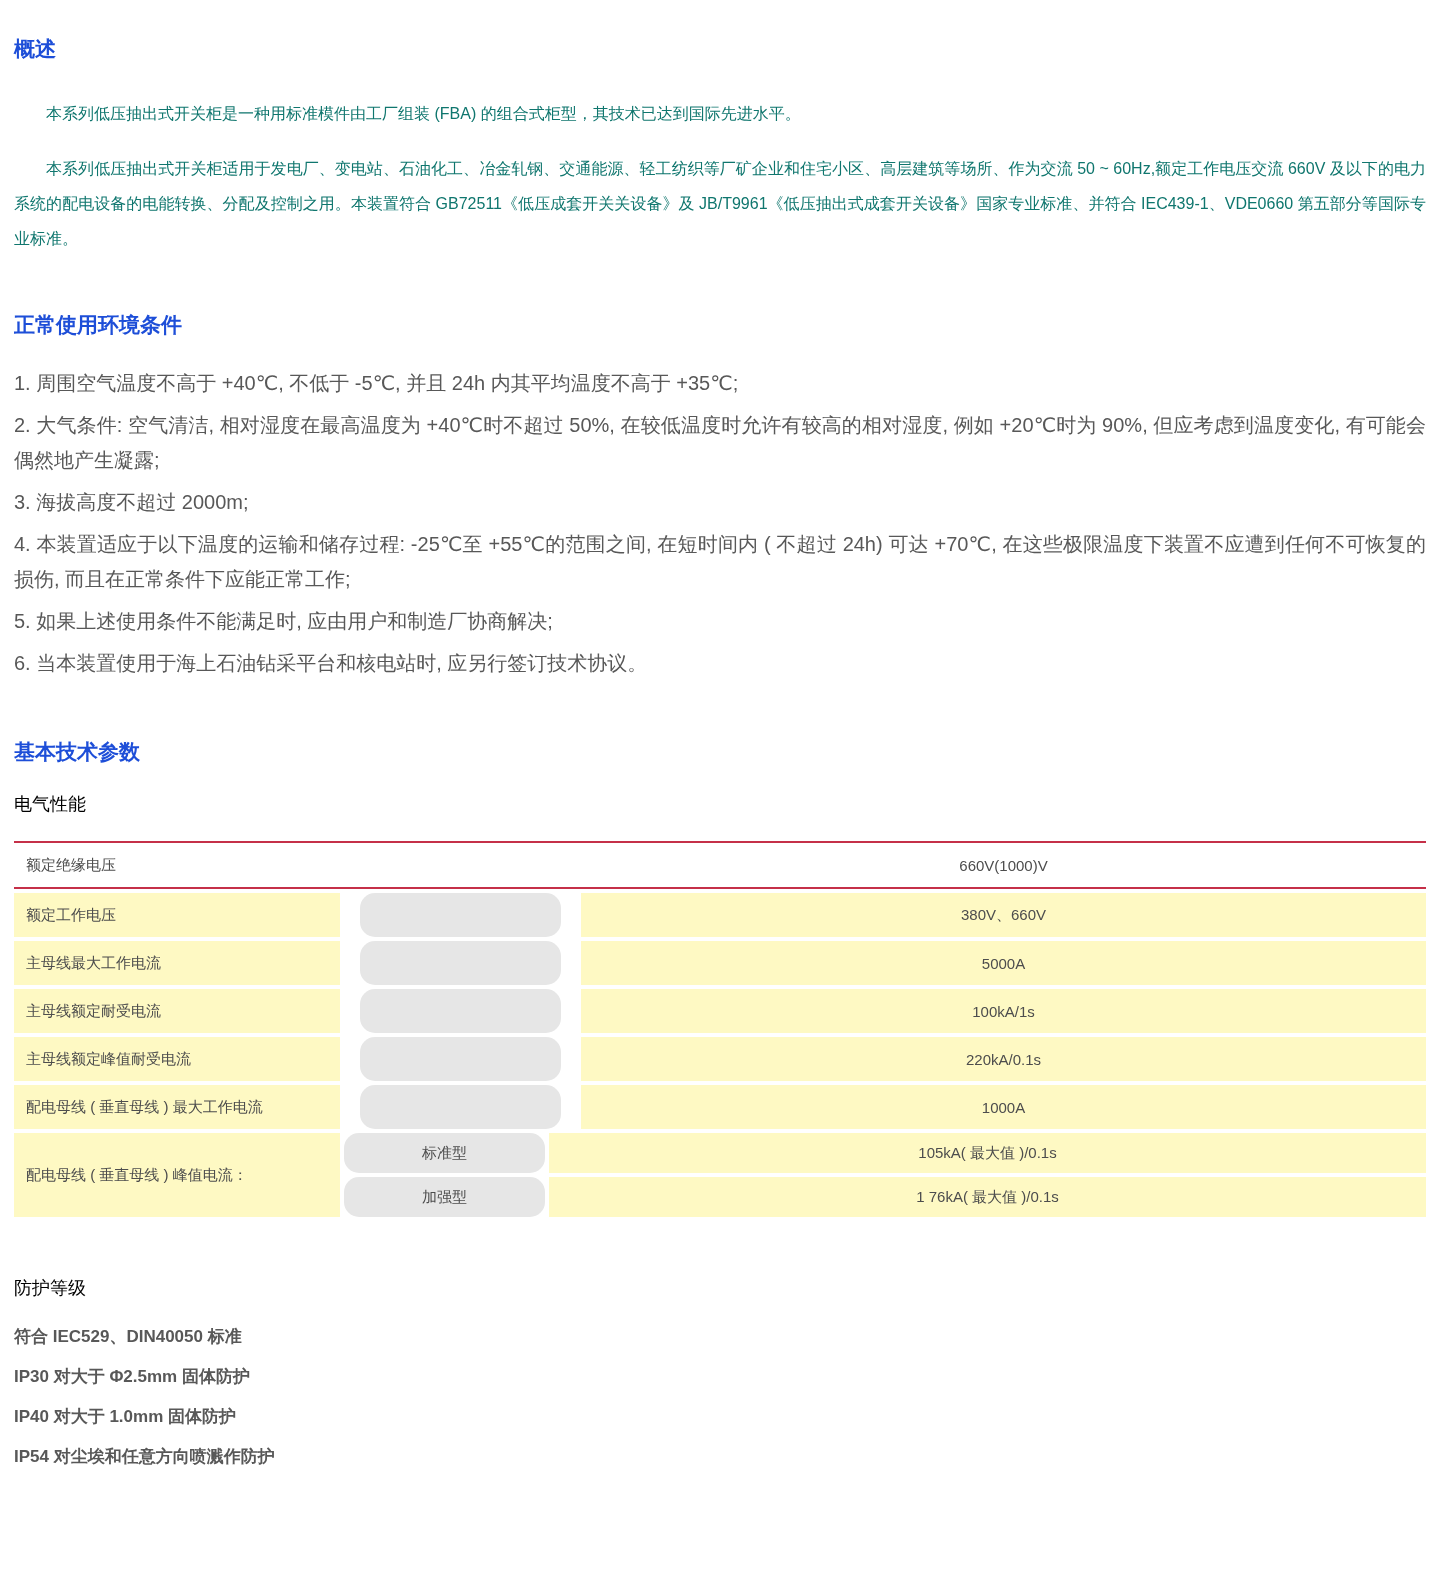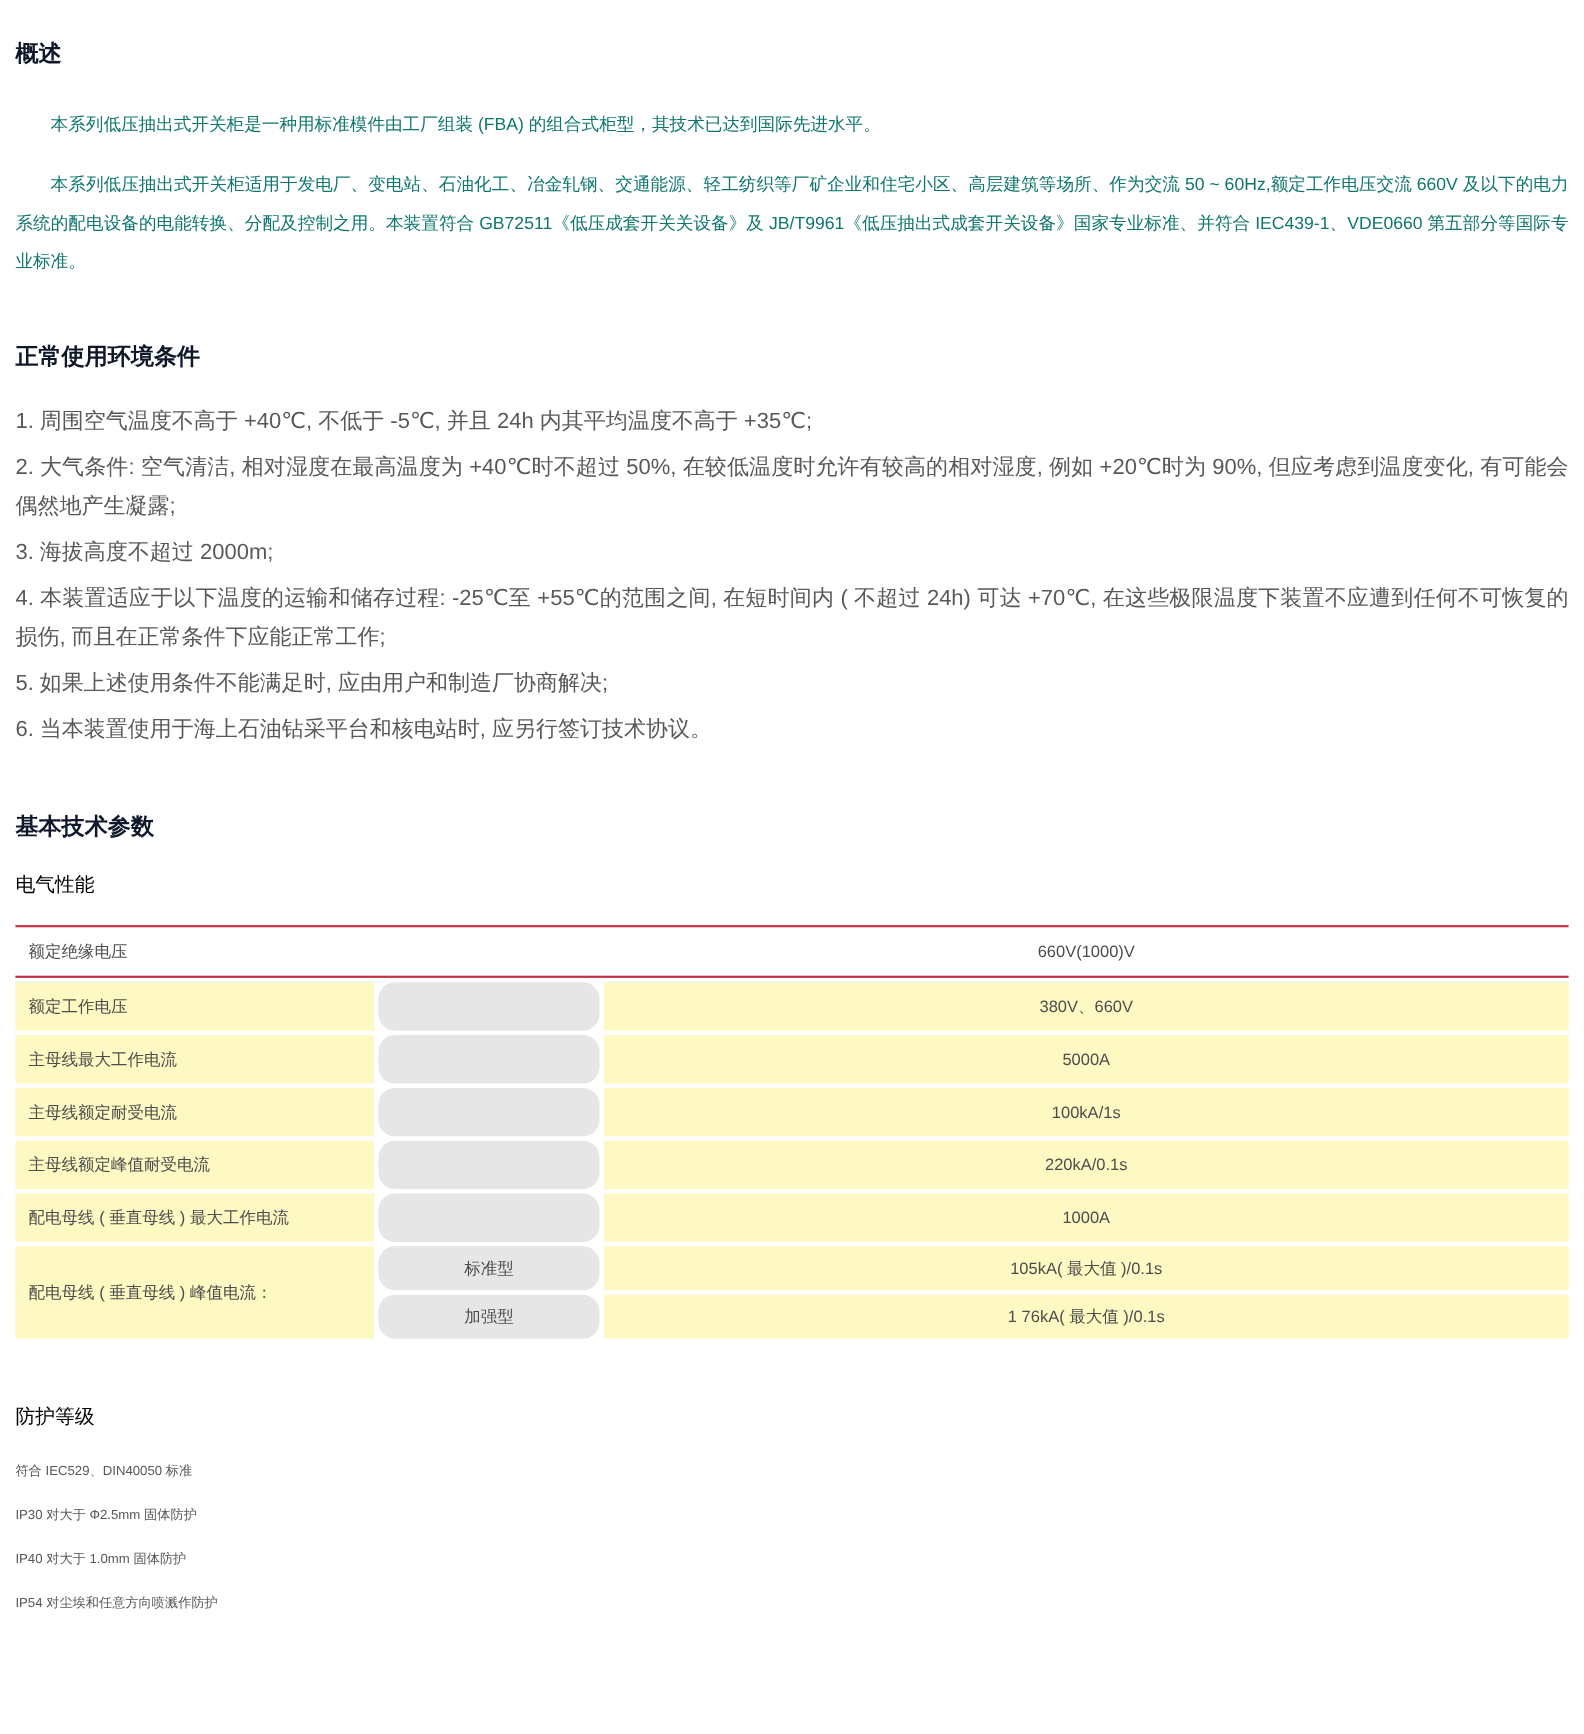--- a/index.html
+++ b/index.html
@@ -6,21 +6,21 @@
   body {
     width: 1440px; height: 1576px; overflow: hidden;
     font-family: "Liberation Sans", "DejaVu Sans", sans-serif;
     color: #585858;
     -webkit-font-smoothing: antialiased;
   }
   .page { padding: 36px 14px 0 14px; }
 
   
   .h-major {
-    color: #0f172a; font-size: 21px; font-weight: 600;
+    color: #1d4ed8; font-size: 21px; font-weight: 600;
     margin: 0; line-height: 26px;
   }
   .h-minor {
     color: #000000; font-size: 18px; font-weight: 500;
     margin: 0; line-height: 22px;
   }
 
   
   .para {
     font-size: 16px; line-height: 35px; margin: 0;
@@ -40,21 +40,21 @@
 
   
   .params-title { margin-top: 58px; }
   .electrical-title { margin-top: 28px; }
 
   
   .tbl { margin-top: 26px; width: 1412px; }
   .tbl-row {
     display: grid;
     grid-template-columns: 326px 201px 1fr;
-    column-gap: 4px;
+    column-gap: 20px;
     margin-top: 4px;
   }
   .tbl-row.first {
     margin-top: 0;
     border-top: 2px solid #c53048;
     border-bottom: 2px solid #c53048;
     height: 44px;
   }
   .tbl-row.std { height: 44px; }
   .cell {
@@ -73,21 +73,21 @@
     grid-template-rows: 40px 40px;
     gap: 4px;
     margin-top: 4px;
   }
   .tbl-span .cell.label { grid-row: 1 / span 2; }
 
   
   .protection-title { margin-top: 60px; }
   .protection-lines { margin-top: 18px; }
   .protection-line {
-    font-size: 12px; line-height: 40px; margin: 0; color: #585858;
+    font-size: 17px; line-height: 40px; margin: 0; color: #585858; font-weight: bold;
   }
 </style>
 </head>
 <body>
 
 <div class="page">
 
   <h2 class="h-major overview-title">概述</h2>
   <p class="para">本系列低压抽出式开关柜是一种用标准模件由工厂组装 (FBA) 的组合式柜型，其技术已达到国际先进水平。</p>
   <p class="para">本系列低压抽出式开关柜适用于发电厂、变电站、石油化工、冶金轧钢、交通能源、轻工纺织等厂矿企业和住宅小区、高层建筑等场所、作为交流 50 ~ 60Hz,额定工作电压交流 660V 及以下的电力系统的配电设备的电能转换、分配及控制之用。本装置符合 GB72511《低压成套开关关设备》及 JB/T9961《低压抽出式成套开关设备》国家专业标准、并符合 IEC439-1、VDE0660 第五部分等国际专业标准。</p>

